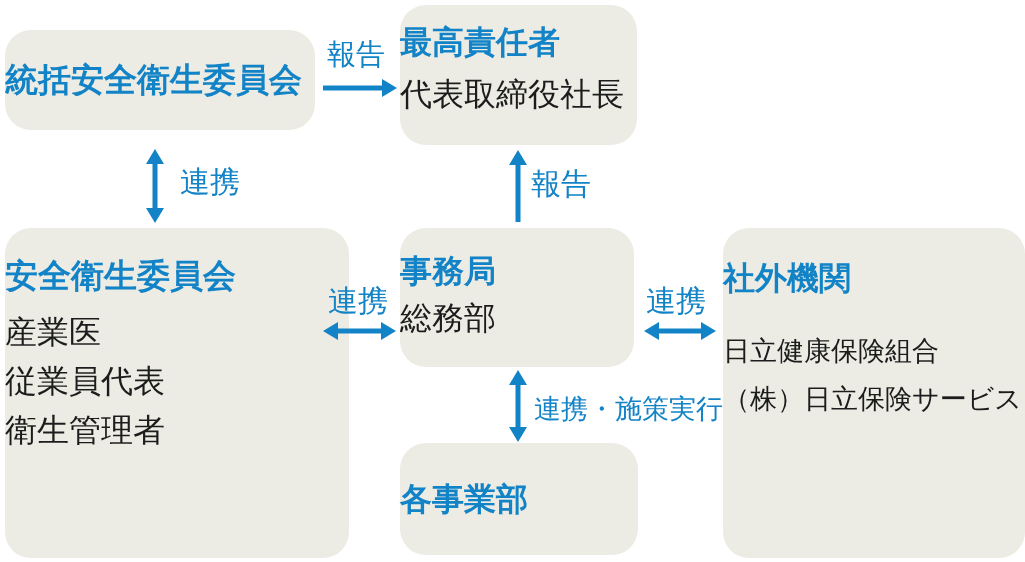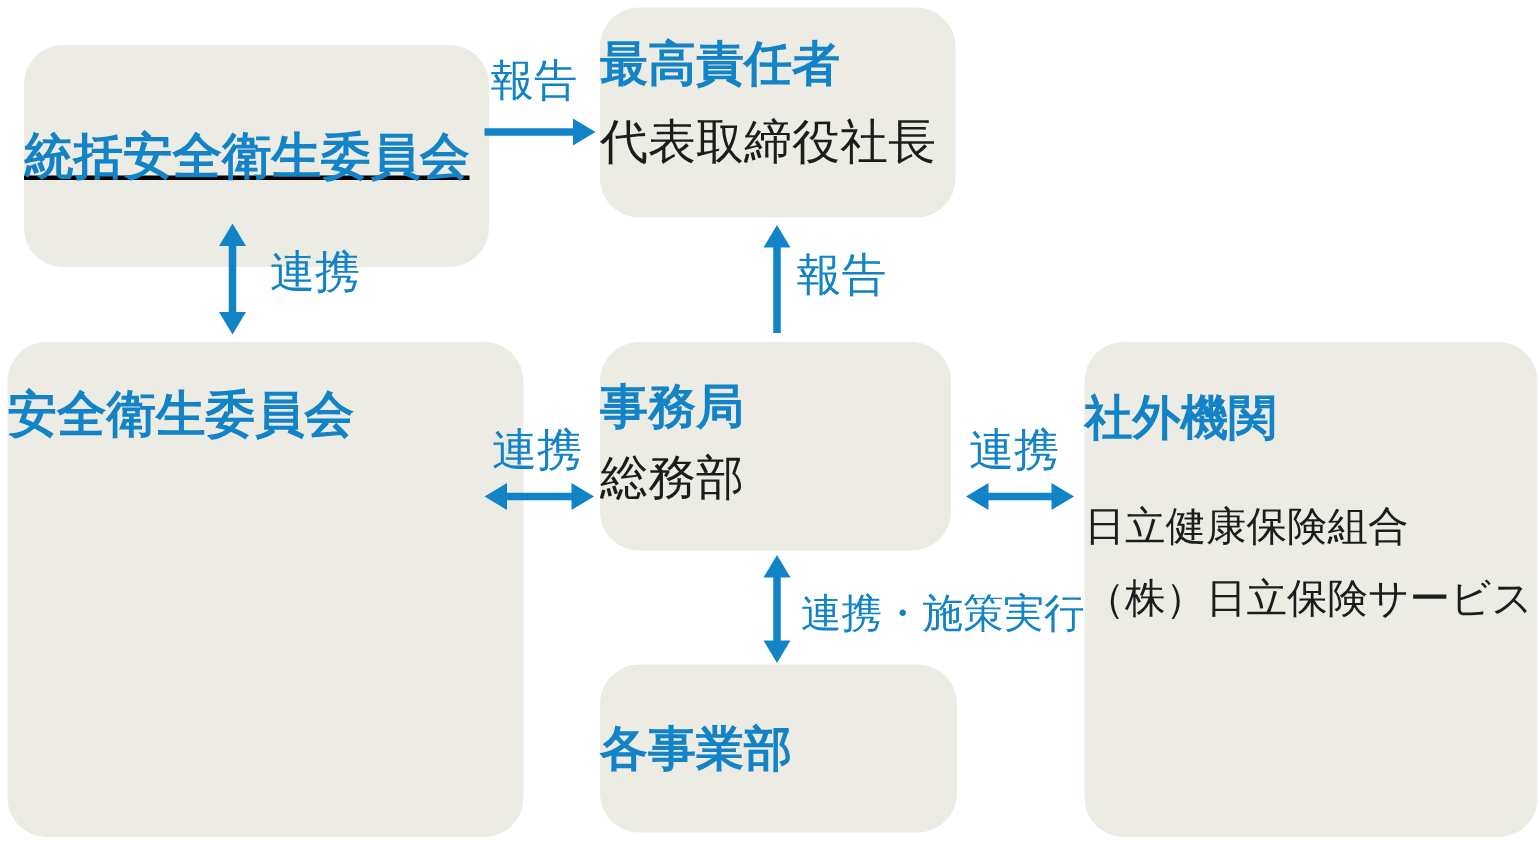--- a/index.html
+++ b/index.html
@@ -33,21 +33,21 @@
     line-height: 36px;
     white-space: nowrap;
   }
   .node-sub, .member {
     color: var(--text);
     font-size: 32px;
     line-height: 30px;
     white-space: nowrap;
   }
 
-  #node-toukatsu { left: 16px;   top: 30px;  width: 310px; height: 148px; justify-content: center; text-decoration: underline; }
+  #node-toukatsu { left: 5px;   top: 30px;  width: 310px; height: 100px; justify-content: center; }
   #node-toukatsu .node-title { font-size: 33px; }
 
   #node-saikou   { left: 400px; top: 5px;   width: 237px; height: 140px; padding-top: 18px; }
   #node-saikou .node-title { margin-bottom: 18px; line-height: 38px; }
 
   #node-anzen    { left: 5px;   top: 228px; width: 344px; height: 330px; padding-top: 30px; }
   #node-anzen .node-title { font-size: 33px; margin-bottom: 24px; }
   #node-anzen .member { margin-bottom: 21px; line-height: 28px; }
 
   #node-jimukyoku { left: 400px; top: 228px; width: 234px; height: 139px; padding-top: 25px; }
@@ -87,20 +87,23 @@
     <div class="node-title">統括安全衛生委員会</div>
   </div>
 
   <div class="node" id="node-saikou">
     <div class="node-title">最高責任者</div>
     <div class="node-sub">代表取締役社長</div>
   </div>
 
   <div class="node" id="node-anzen">
     <div class="node-title">安全衛生委員会</div>
+    <div class="member">産業医</div>
+    <div class="member">従業員代表</div>
+    <div class="member">衛生管理者</div>
   </div>
 
   <div class="node" id="node-shagai">
     <div class="node-title">社外機関</div>
     <div class="member">日立健康保険組合</div>
     <div class="member">（株）日立保険サービス</div>
   </div>
 
   <div class="node" id="node-jimukyoku">
     <div class="node-title">事務局</div>

